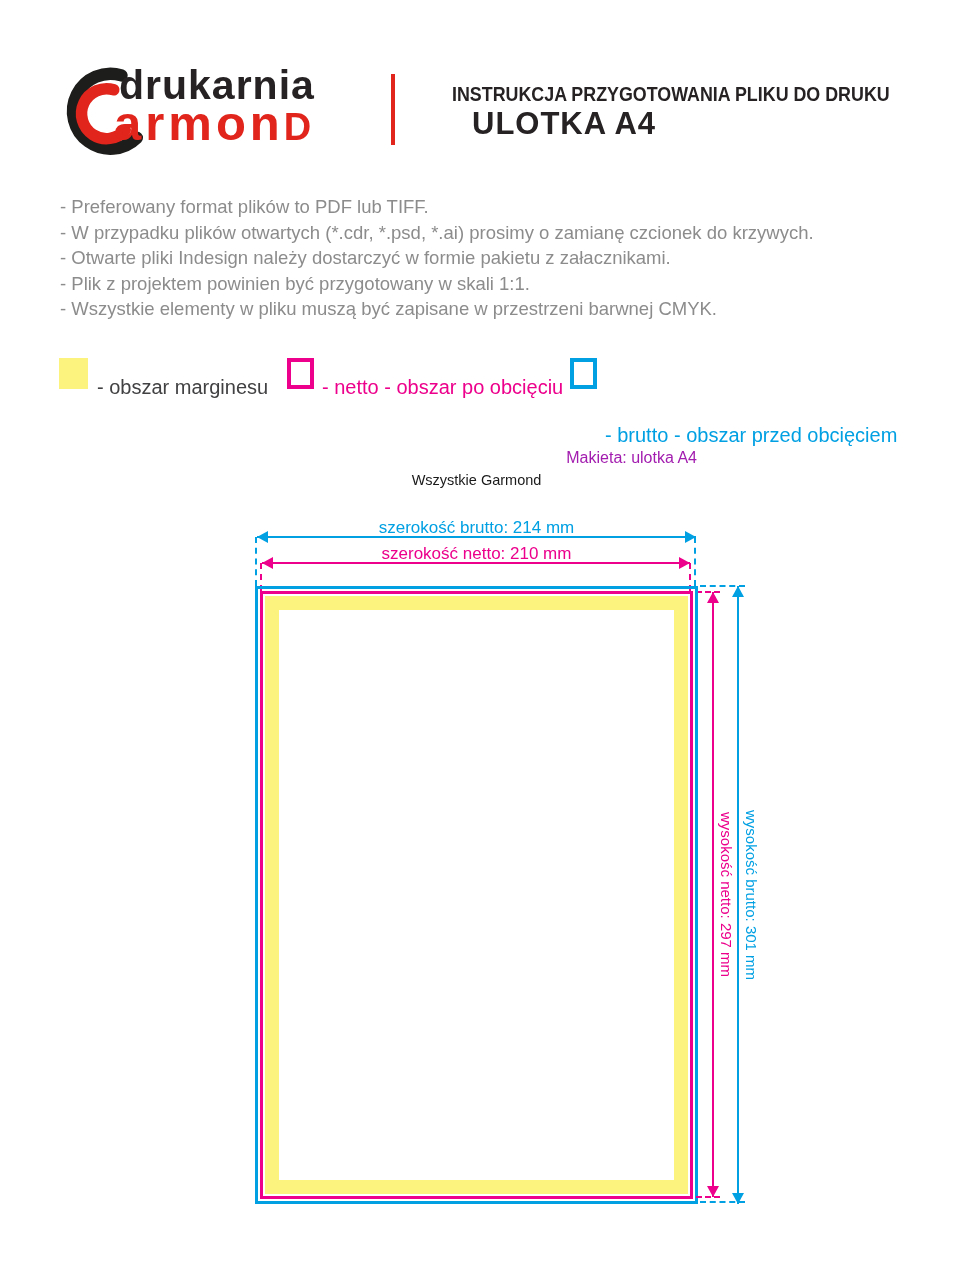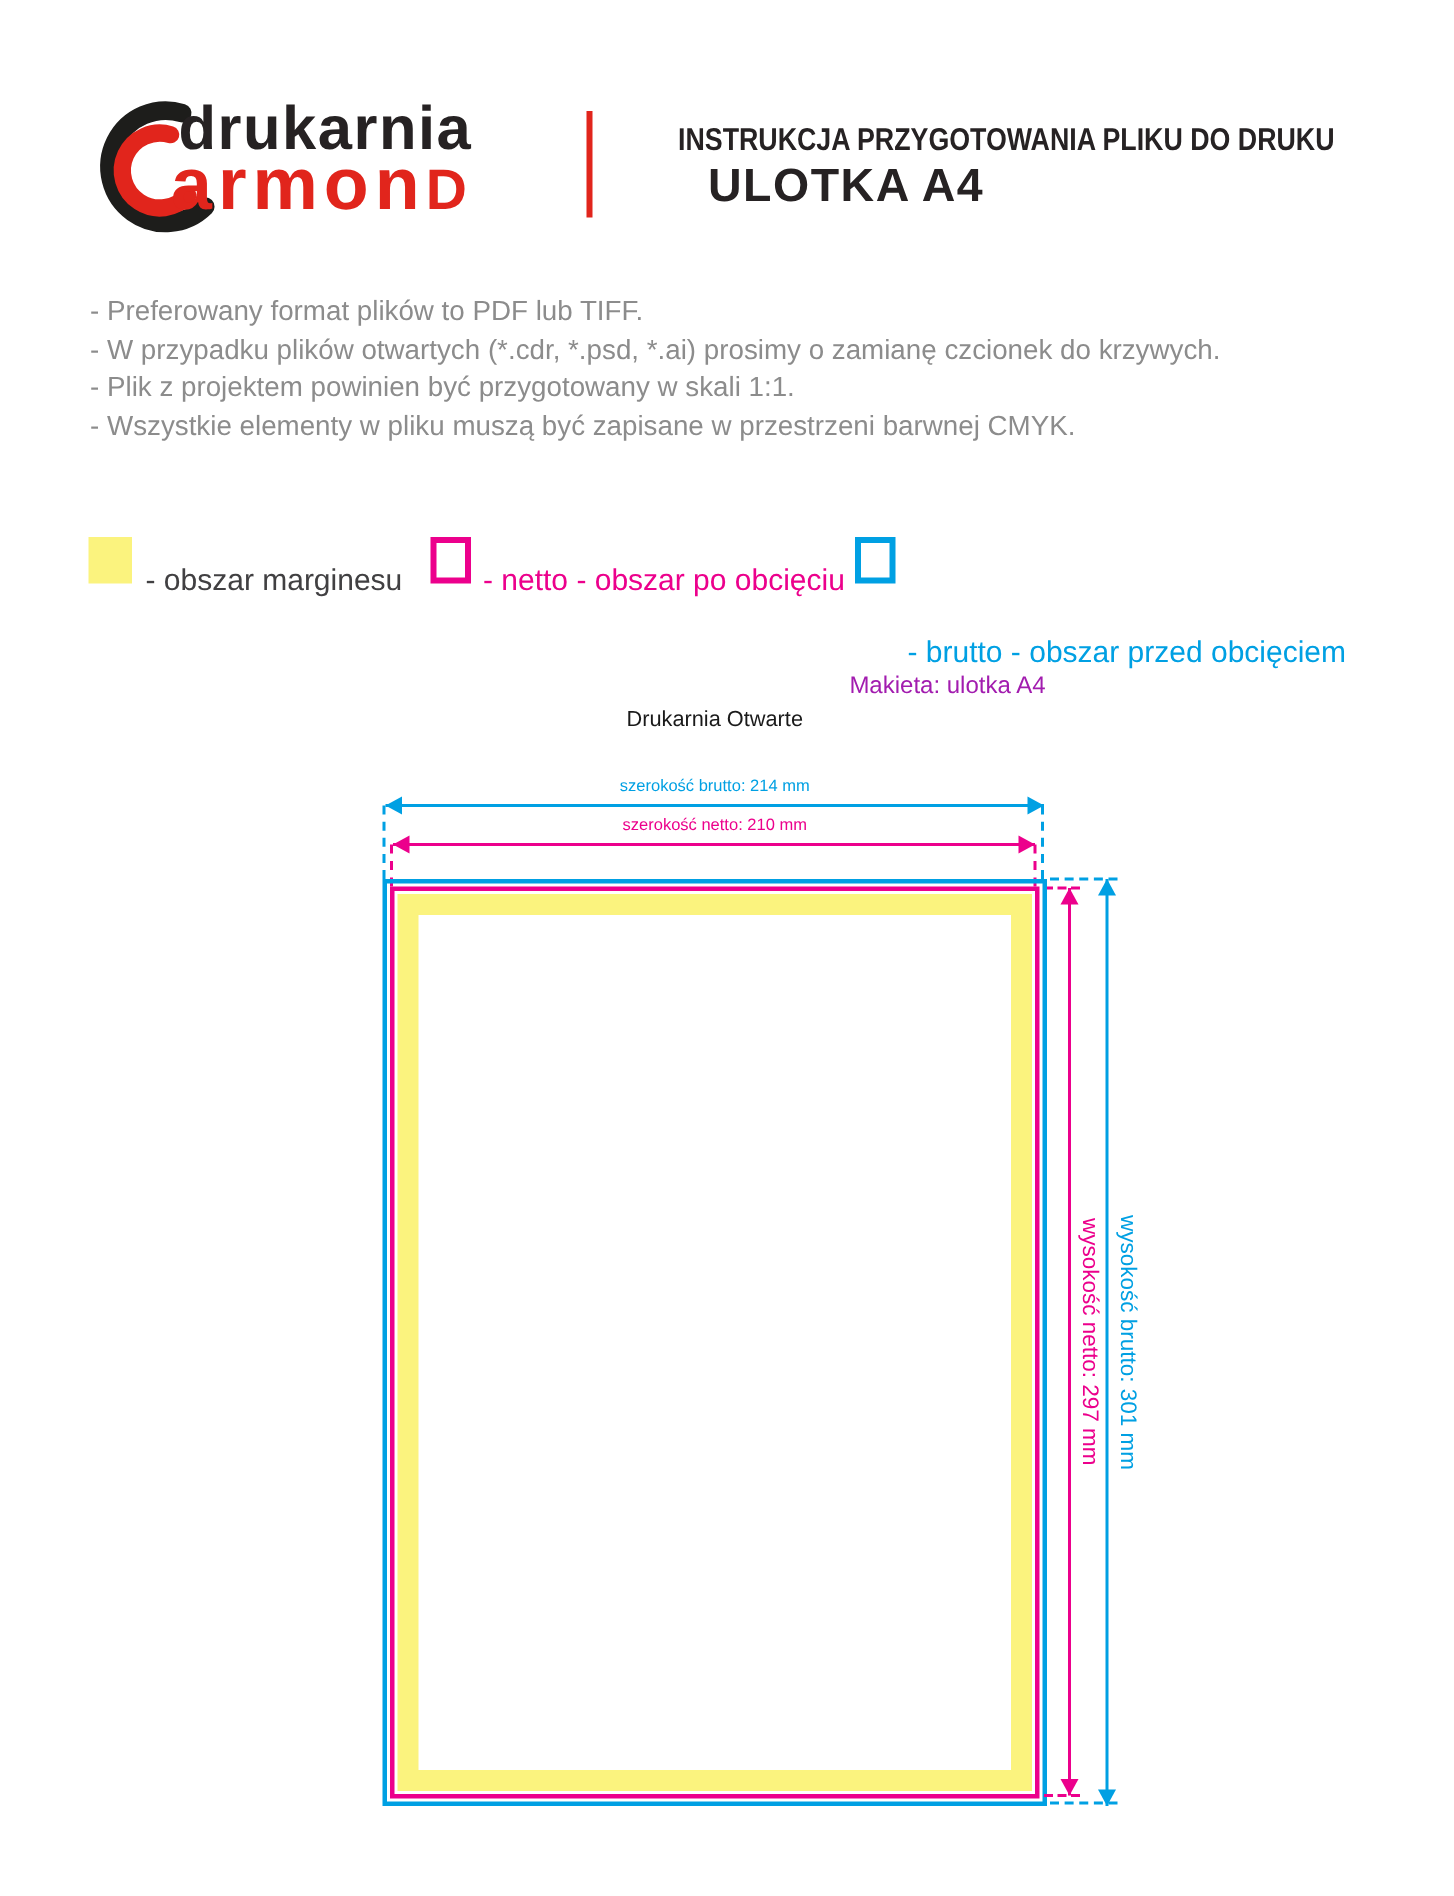--- a/index.html
+++ b/index.html
@@ -62,21 +62,21 @@
     border:6px solid transparent;border-left:0;border-right:11px solid var(--c);}
   .arrow-h::after{content:"";position:absolute;right:0;top:-7px;width:0;height:0;
     border:6px solid transparent;border-right:0;border-left:11px solid var(--c);}
   .arrow-v{position:absolute;width:0;border-left:2px solid var(--c);}
   .arrow-v::before{content:"";position:absolute;top:0;left:-7px;width:0;height:0;
     border:6px solid transparent;border-top:0;border-bottom:11px solid var(--c);}
   .arrow-v::after{content:"";position:absolute;bottom:0;left:-7px;width:0;height:0;
     border:6px solid transparent;border-bottom:0;border-top:11px solid var(--c);}
   .dash-v{position:absolute;width:0;border-left:2px dashed var(--c);}
   .dash-h{position:absolute;height:0;border-top:2px dashed var(--c);}
-  .dim-label{position:absolute;font-size:11px;text-align:center;white-space:nowrap;}
+  .dim-label{position:absolute;font-size:17px;text-align:center;white-space:nowrap;}
   .dl-wb{left:256px;top:518px;width:441px;color:var(--cyan);}
   .dl-wn{left:261px;top:544px;width:431px;color:var(--magenta);}
   .vlabel{position:absolute;writing-mode:vertical-rl;text-align:center;
     font-size:15px;white-space:nowrap;}
   .vl-netto{left:718px;top:591px;height:608px;color:var(--magenta);}
   .vl-brutto{left:743px;top:586px;height:618px;color:var(--cyan);}
 </style>
 </head>
 <body>
 
@@ -88,35 +88,36 @@
   </svg>
   <div class="logo-word1">drukarnia</div>
   <div class="logo-word2"><span>armon</span><span class="capD">D</span></div>
   <div class="header-divider"></div>
   <div class="title1">INSTRUKCJA PRZYGOTOWANIA PLIKU DO DRUKU</div>
   <div class="title2">ULOTKA A4</div>
 
   <div class="instructions">
     <div class="instr">- Preferowany format plików to PDF lub TIFF.</div>
     <div class="instr">- W przypadku plików otwartych (*.cdr, *.psd, *.ai) prosimy o zamianę czcionek do krzywych.</div>
+    <div class="instr">- Otwarte pliki Indesign należy dostarczyć w formie pakietu z załacznikami.</div>
     <div class="instr">- Plik z projektem powinien być przygotowany w skali 1:1.</div>
     <div class="instr">- Wszystkie elementy w pliku muszą być zapisane w przestrzeni barwnej CMYK.</div>
   </div>
 
   <div class="legend">
     <span class="swatch sw-margin"></span>
     <span class="legend-label ll-margin">- obszar marginesu</span>
     <span class="swatch sw-netto"></span>
     <span class="legend-label ll-netto">- netto - obszar po obcięciu</span>
     <span class="swatch sw-brutto"></span>
     <span class="legend-label ll-brutto">- brutto - obszar przed obcięciem</span>
   </div>
 
   <div class="m-title">Makieta: ulotka A4</div>
-  <div class="m-sub">Drukarnia Otwarte</div>
+  <div class="m-sub">Wszystkie Garmond</div>
 
   <div class="dim-label dl-wb">szerokość brutto: 214 mm</div>
   <div class="arrow-h cy" style="left:257px;top:536px;width:439px;"></div>
   <div class="dim-label dl-wn">szerokość netto: 210 mm</div>
   <div class="arrow-h mg" style="left:262px;top:562px;width:428px;"></div>
 
   <div class="dash-v cy" style="left:255px;top:537px;height:49px;"></div>
   <div class="dash-v cy" style="left:694px;top:537px;height:49px;"></div>
   <div class="dash-v mg" style="left:260px;top:563px;height:28px;"></div>
   <div class="dash-v mg" style="left:689px;top:563px;height:28px;"></div>

